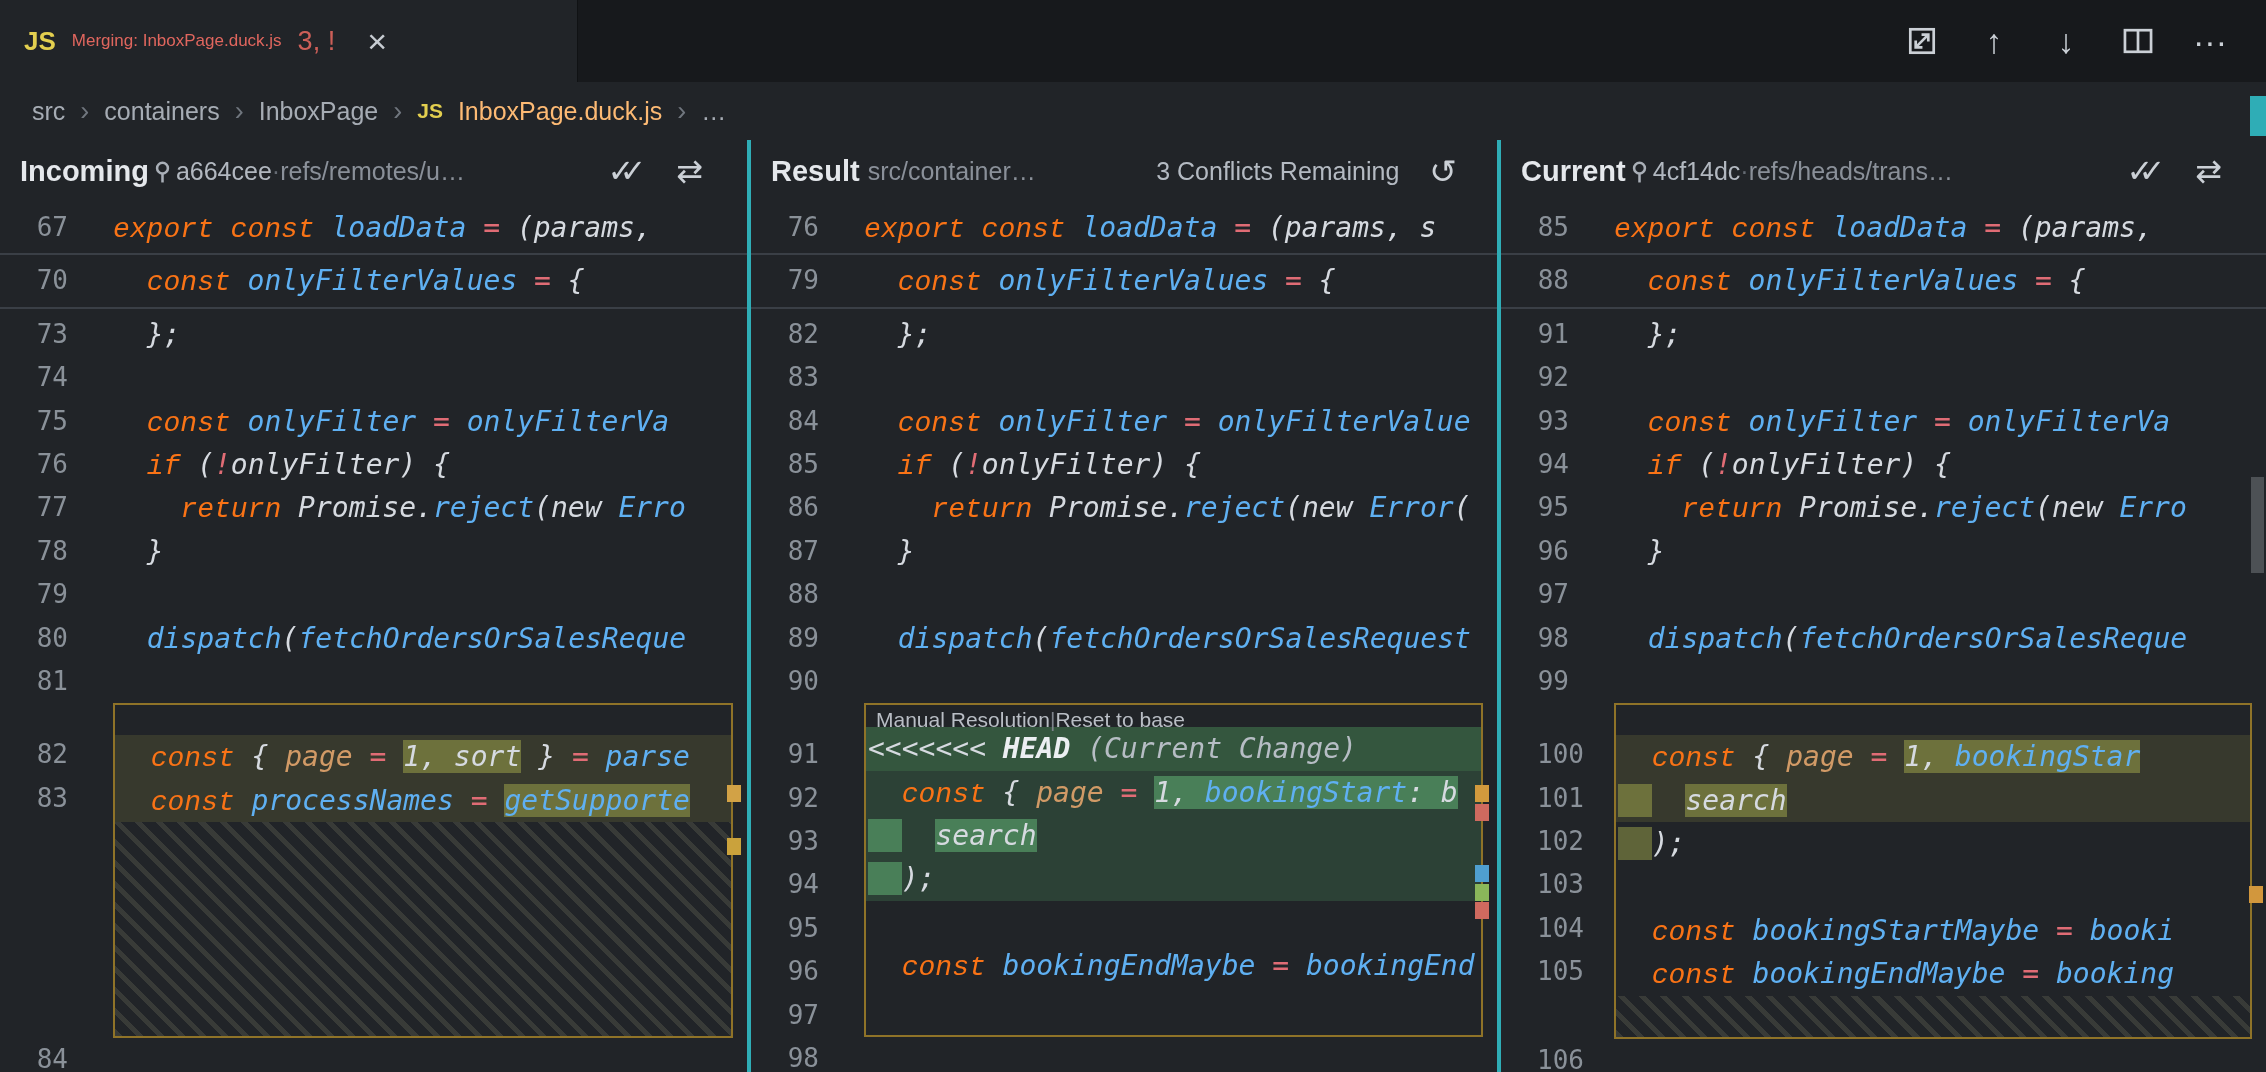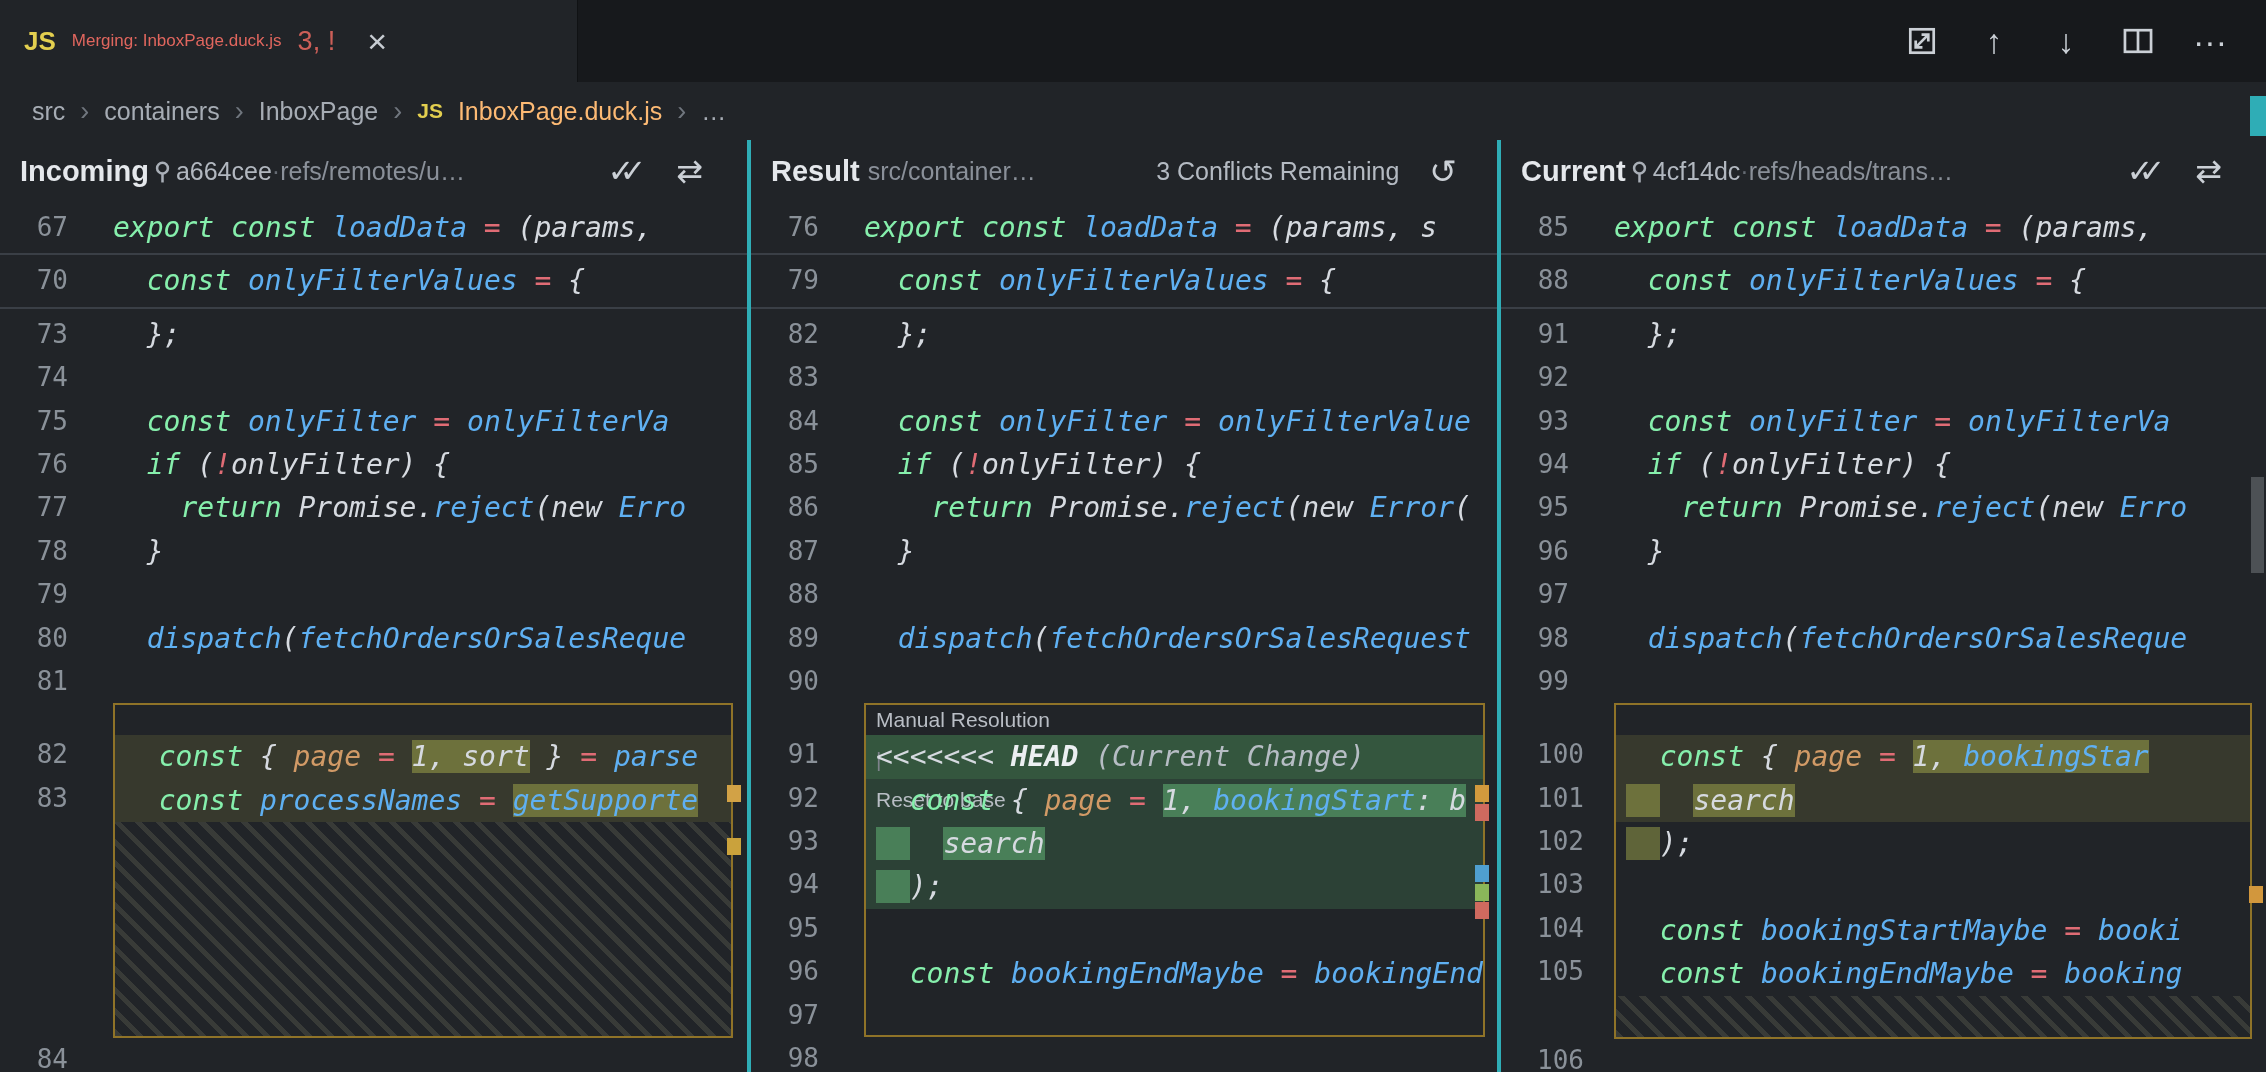--- a/index.html
+++ b/index.html
@@ -51,36 +51,36 @@
               color:#8a9199;font-family:"DejaVu Sans Mono",monospace;font-size:26px;font-style:normal;padding-left:36px;}
   .code{white-space:pre;font-style:italic;font-family:"DejaVu Sans Mono",monospace;font-size:28px;padding-left:21px;}
   .seprow{height:10px;position:relative;}
   .seprow::after{content:"";position:absolute;left:0;right:0;top:4px;height:2px;background:#3a3f46;}
 
   .cblock{display:flex;}
   .cguts{flex:0 0 92px;}
   .gcell{height:43.4px;line-height:43.4px;}
   .gspacer{height:30px;}
   .cbox{flex:1;margin-left:21px;margin-right:14px;border:2px solid #8f7328;box-sizing:border-box;}
-  .ctoolbar{height:30px;line-height:30px;font-size:21px;color:#b9bec5;padding-left:10px;display:flex;gap:10px;
-            font-family:"Liberation Sans",sans-serif;flex-direction:column;}
+  .ctoolbar{height:22px;line-height:30px;font-size:21px;color:#b9bec5;padding-left:10px;display:flex;
+            font-family:"Liberation Sans",sans-serif;}
   .cact{cursor:pointer;}
   .csep{color:#7d838b;}
   .bspacer{height:30px;}
   .brow{height:43.4px;line-height:43.4px;white-space:pre;font-style:italic;
-        font-family:"DejaVu Sans Mono",monospace;font-size:28px;color:#d6dae0;padding-left:10px;}
+        font-family:"DejaVu Sans Mono",monospace;font-size:28px;color:#d6dae0;padding-left:2px;}
   .hatch{background:repeating-linear-gradient(45deg,rgba(150,150,118,0.20) 0 5px,transparent 5px 15px);}
 
   .bg-o{background:rgba(173,169,74,0.16);}
   .bg-g{background:rgba(92,187,110,0.20);}
   .bg-g2{background:rgba(92,187,110,0.33);}
   .tk.who{background:rgba(196,204,88,0.38);}
   .tk.whg{background:rgba(118,220,140,0.40);}
 
-  .tk.k{color:#86efac;} .tk.o{color:#e06c75;} .tk.f{color:#5fb0f2;}
+  .tk.k{color:#f97316;font-family:Liberation Mono, monospace;} .tk.o{color:#e06c75;} .tk.f{color:#5fb0f2;}
   .tk.a{color:#d19a66;} .tk.t{color:#d6dae0;} .tk.d{color:#b6bdc4;}
   .tk.hd{color:#eceff2;font-weight:bold;}
 
   
   .marker{position:absolute;width:14px;height:17px;}
   .m-i1{left:727px;top:645px;background:#d2a246;}
   .m-i2{left:727px;top:698px;background:#caa23c;}
   .m-r1{left:724px;top:645px;background:#d29a3d;}
   .m-r2{left:724px;top:664px;background:#cf6a5f;}
   .m-r3{left:724px;top:725px;background:#4f9fd0;}

